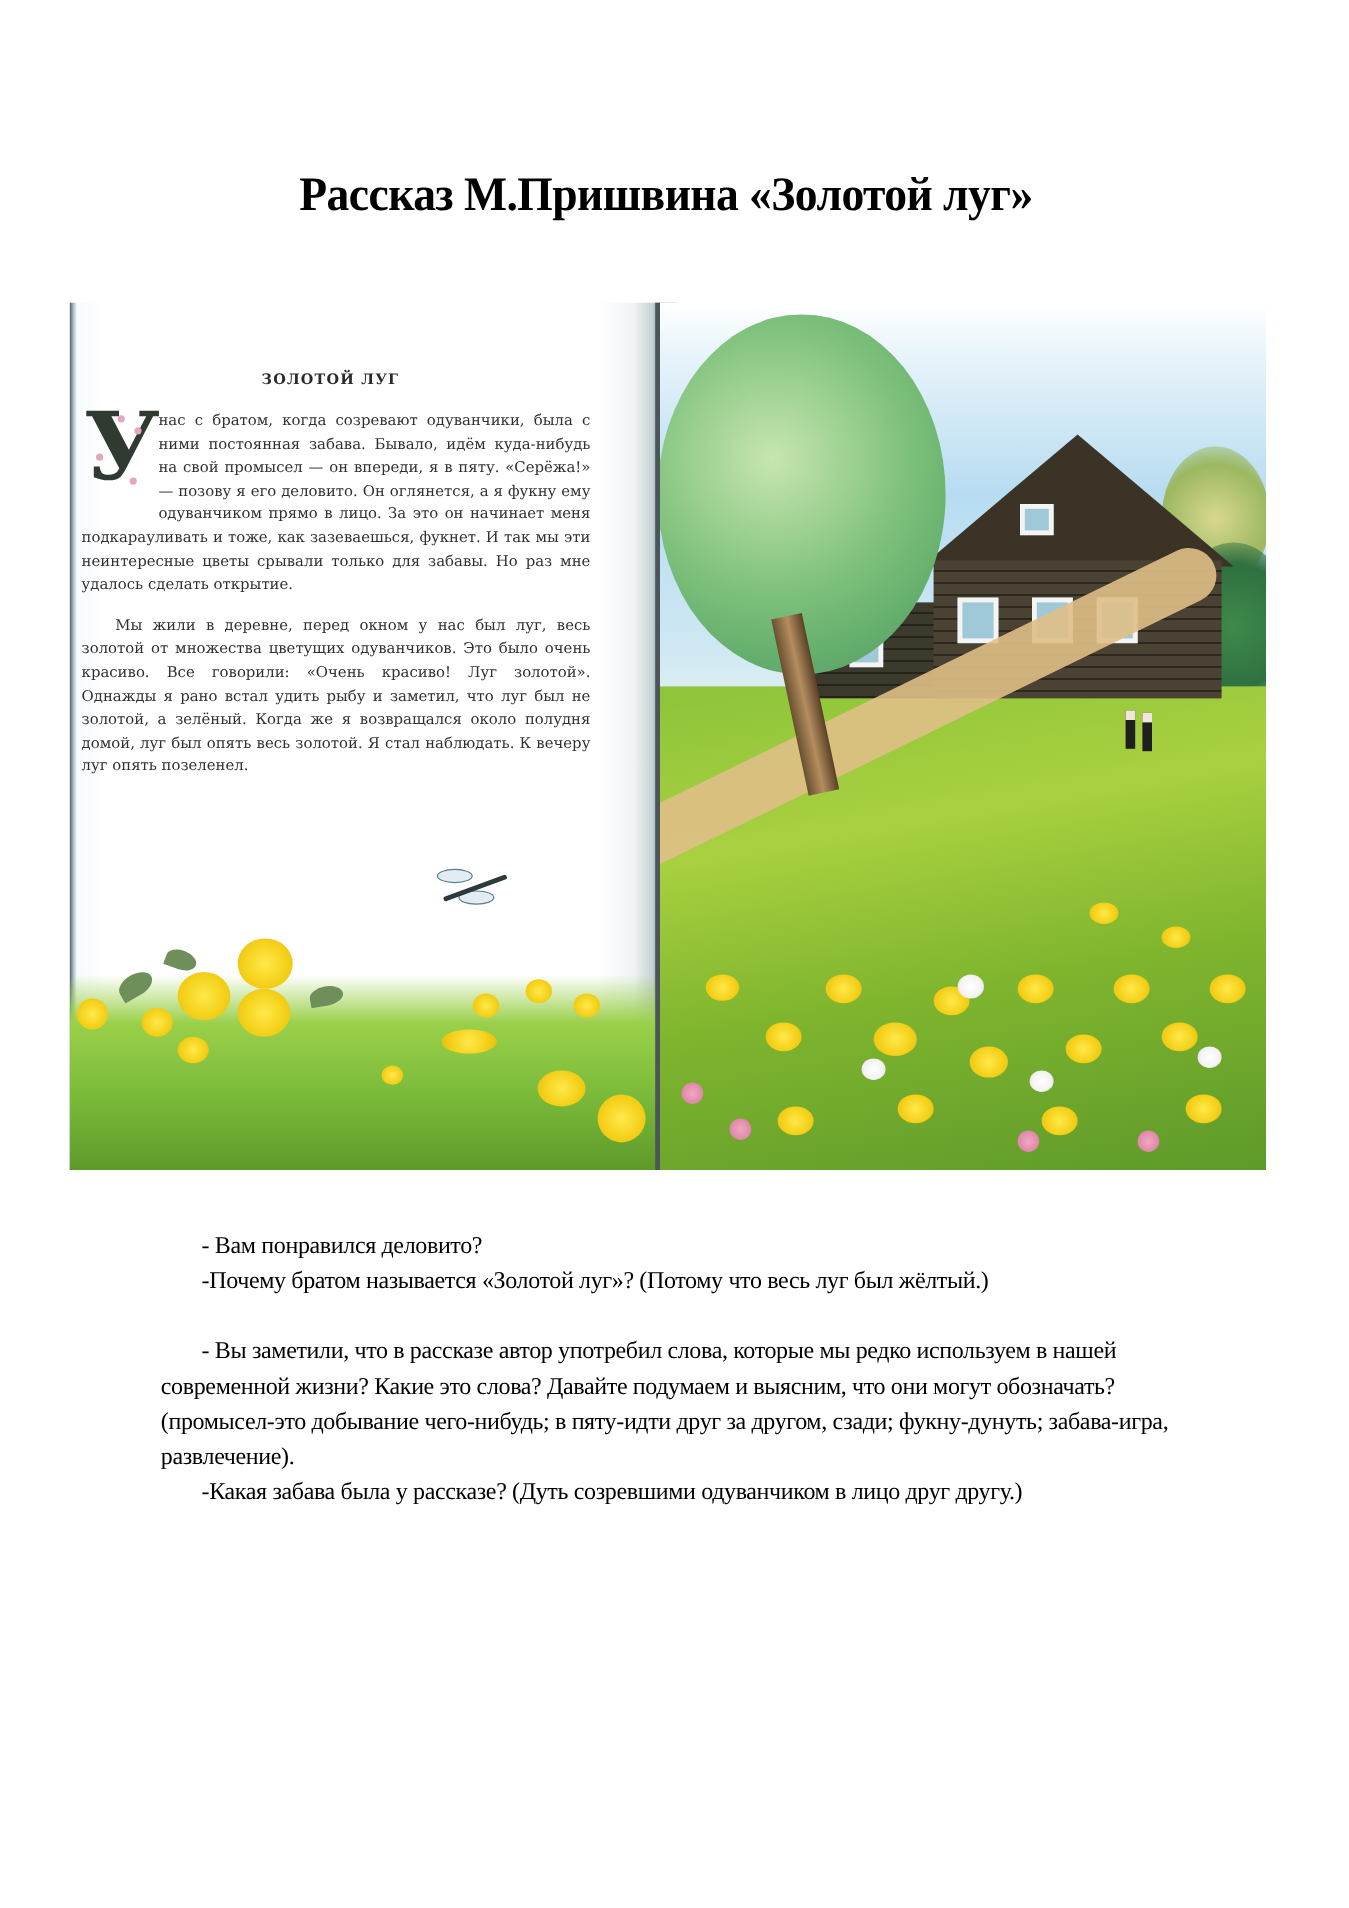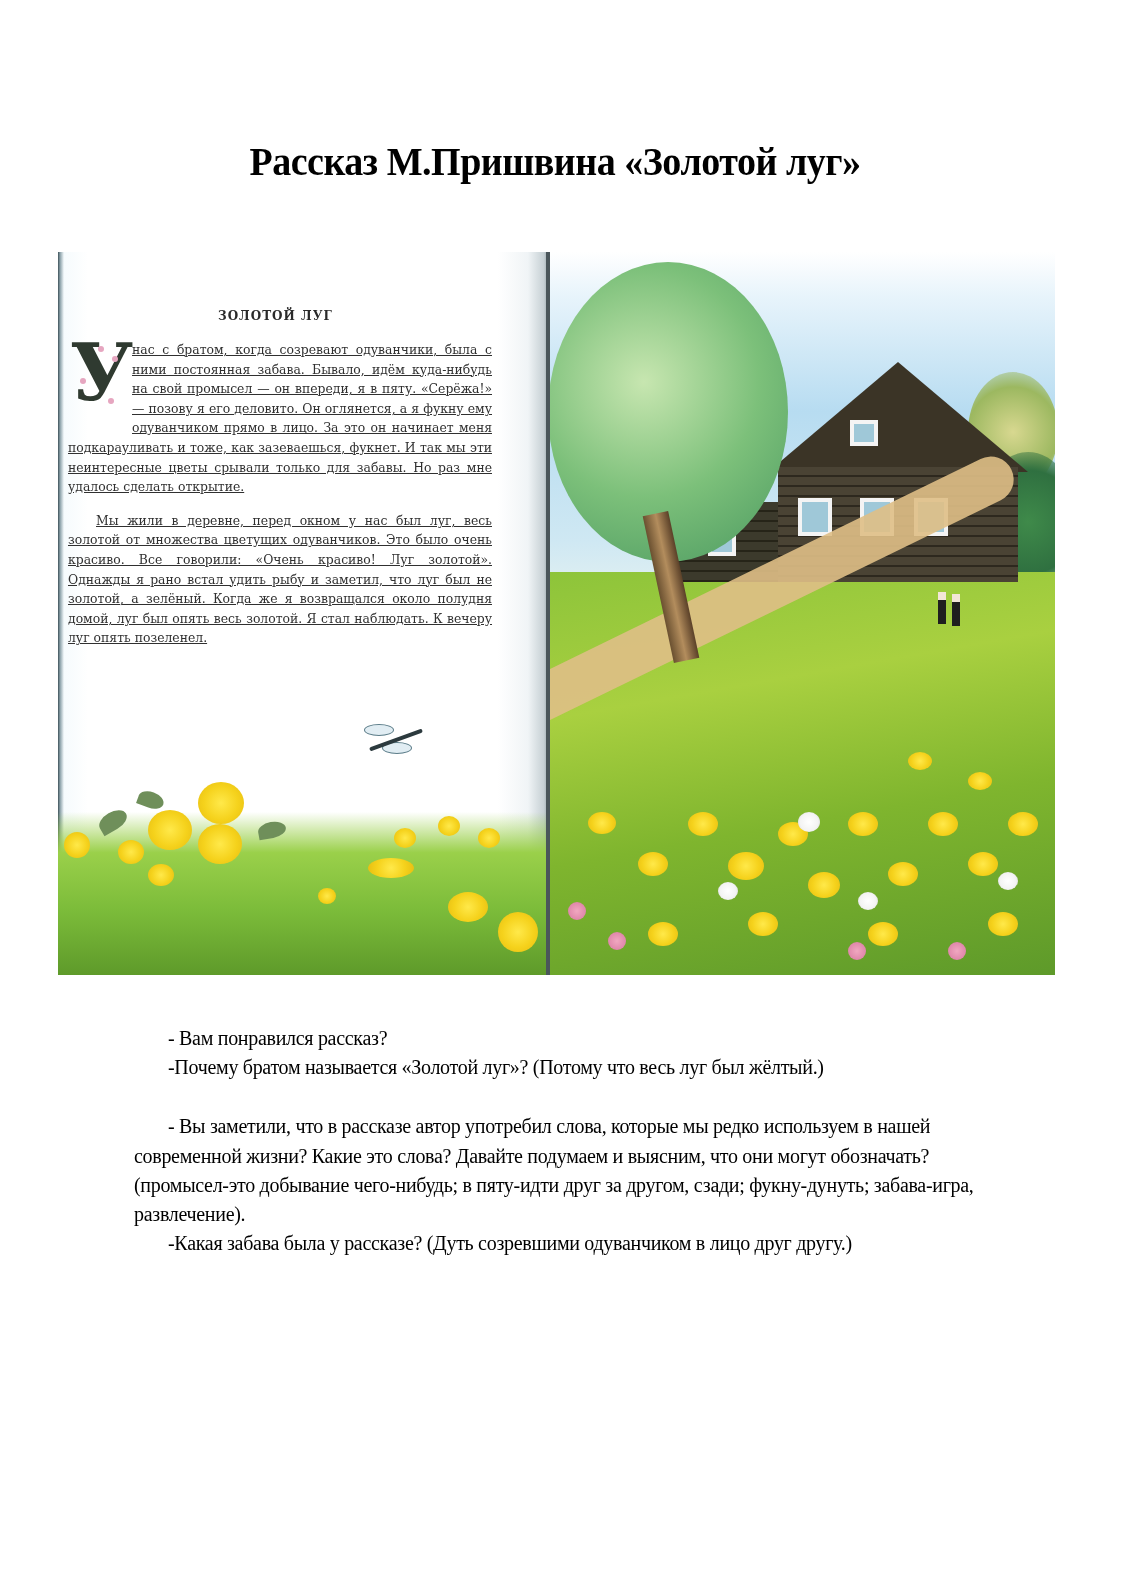--- a/index.html
+++ b/index.html
@@ -9,21 +9,21 @@
   .photo { position: absolute; left: 58px; top: 252px; width: 997px; height: 723px; overflow: hidden; background: #fff; }
   .page-left { position: absolute; left: 0; top: 0; width: 490px; height: 723px; background: linear-gradient(90deg, #3c5058 0, #8aa0a8 2px, #f6fbfd 6px, #ffffff 30px, #ffffff 440px, #f0f4f6 470px, #c6d0d4 486px, #9aa6aa 490px); padding-left: 16px; }
   .page-right { position: absolute; left: 490px; top: 0; width: 507px; height: 723px; overflow: hidden; }
   .spine { position: absolute; left: 488px; top: 0; width: 4px; height: 723px; background: #4a565a; }
 
   .book-heading { position: absolute; left: 160px; top: 57px; font-family: "DejaVu Serif", serif; font-weight: bold; font-size: 12px; letter-spacing: 1px; color: #2a2a2a; }
   .book-text { position: absolute; left: 10px; top: 88px; width: 424px; font-family: "DejaVu Serif", serif; font-size: 12.4px; line-height: 19.6px; color: #303030; text-align: justify; }
   .dropcap { float: left; width: 58px; height: 78px; margin: 2px 6px 0 0; position: relative; }
   .dropcap span { position: absolute; left: 2px; top: -8px; font-family: "DejaVu Serif", serif; font-size: 78px; font-weight: bold; color: #2f3a30; line-height: 1; }
   .dropcap i { position: absolute; width: 6px; height: 6px; border-radius: 50%; background: #e6a6c0; }
-  .book-text p { margin: 0; text-decoration: underline; }
+  .book-text p { margin: 0; }
   .book-text p.indent { text-indent: 28px; margin-top: 14px; }
 
   
   .sky { position: absolute; inset: 0; background: linear-gradient(180deg, #ffffff 0%, #e8f4fb 6%, #b7dcf1 22%, #cfe8f3 40%, #eef6f0 52%, #ffffff 60%); }
   .meadow-r { position: absolute; left: 0; top: 320px; width: 507px; height: 403px; background: linear-gradient(170deg, #8dc43a 0%, #a9d040 30%, #7fb52e 60%, #5e9a2a 100%); }
   .path { position: absolute; left: -40px; top: 440px; width: 560px; height: 46px; background: #dfbf86; transform: rotate(-26deg); transform-origin: left center; border-radius: 24px; opacity: .9; }
   .house { position: absolute; left: 150px; top: 170px; width: 280px; height: 160px; }
   .roof { position: absolute; left: 70px; top: -60px; width: 0; height: 0; border-left: 130px solid transparent; border-right: 130px solid transparent; border-bottom: 110px solid #3b3426; }
   .wall { position: absolute; left: 80px; top: 45px; width: 240px; height: 115px; background: repeating-linear-gradient(180deg, #4a4334 0, #4a4334 8px, #2d281e 8px, #2d281e 10px); }
   .wall2 { position: absolute; left: -20px; top: 80px; width: 110px; height: 80px; background: repeating-linear-gradient(180deg, #3c3a2c 0, #3c3a2c 8px, #262418 8px, #262418 10px); }
@@ -136,18 +136,18 @@
     <div class="dand" style="left:450px;top:620px;width:20px;height:18px"></div>
     <div class="clover" style="left:20px;top:650px;width:18px;height:18px"></div>
     <div class="clover" style="left:60px;top:680px;width:18px;height:18px"></div>
     <div class="clover" style="left:300px;top:690px;width:18px;height:18px"></div>
     <div class="clover" style="left:400px;top:690px;width:18px;height:18px"></div>
   </div>
   <div class="spine"></div>
 </div>
 
 <div class="questions">
-  <p class="q-line">- Вам понравился рассказ?</p>
+  <p class="q-line">- Вам понравился деловито?</p>
   <p class="q-line">-Почему братом называется «Золотой луг»? (Потому что весь луг был жёлтый.)</p>
   <div class="q-gap"></div>
   <p class="q-line">- Вы заметили, что в рассказе автор употребил слова, которые мы редко используем в нашей современной жизни? Какие это слова? Давайте подумаем и выясним, что они могут обозначать? (промысел-это добывание чего-нибудь; в пяту-идти друг за другом, сзади; фукну-дунуть; забава-игра, развлечение).</p>
   <p class="q-line">-Какая забава была у рассказе? (Дуть созревшими одуванчиком в лицо друг другу.)</p>
 </div>
 
 </body></html>

